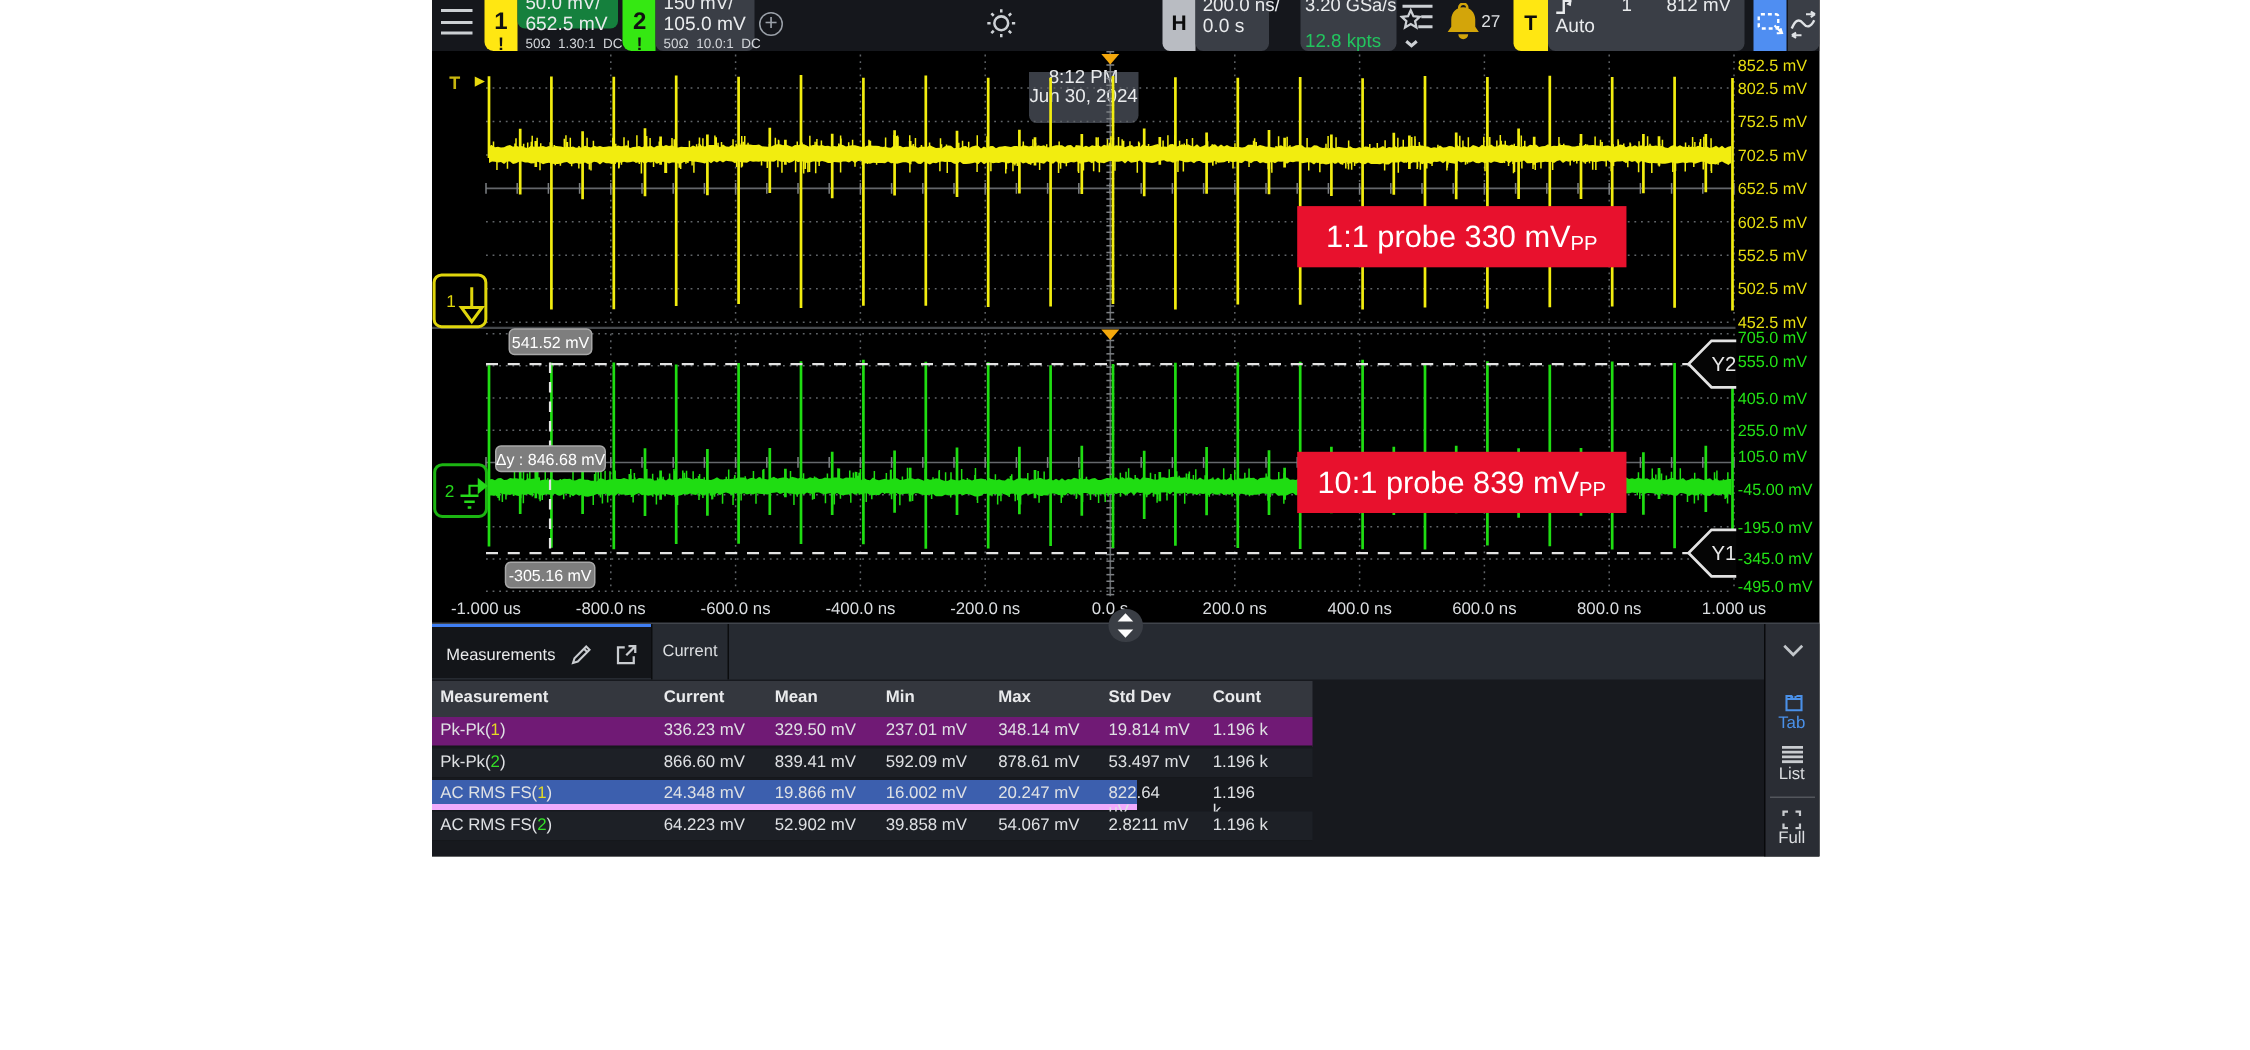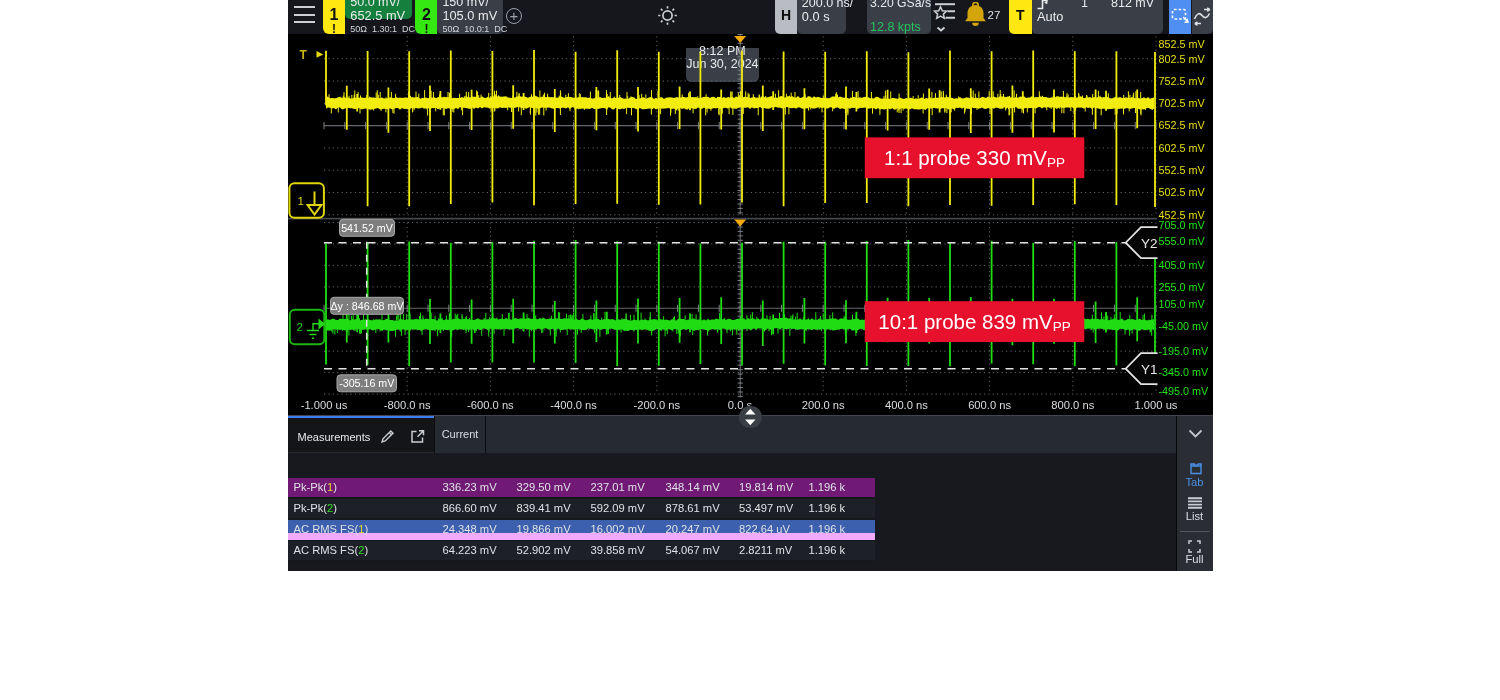--- a/index.html
+++ b/index.html
@@ -356,39 +356,48 @@
     <div style="position:absolute;left:0;top:418.1px;width:146px;height:34.4px;background:#131519"></div>
     <div style="position:absolute;left:9.5px;top:430.5px;font-size:11px;color:#e9eaec">Measurements</div>
     <svg style="position:absolute;left:92px;top:429px" width="15" height="15" viewBox="0 0 15 15">
 <path d="M2 13 L3 9.8 10.8 2 13 4.2 5.2 12 Z M9.3 3.5 L11.5 5.7" fill="none" stroke="#c9ccd0" stroke-width="1.4"></path>
     </svg>
     <svg style="position:absolute;left:122px;top:429px" width="16" height="15" viewBox="0 0 16 15">
 <path d="M6.5 2.5 H2 V13 H12.5 V8.5" fill="none" stroke="#c9ccd0" stroke-width="1.5"></path>
 <path d="M9 1.8 H13.5 V6.3 M13.5 1.8 L7.5 7.8" fill="none" stroke="#c9ccd0" stroke-width="1.5"></path>
     </svg>
     <div style="position:absolute;left:146px;top:416px;width:52px;height:36.5px;background:#262a31;border-left:1px solid #0b0c0e;border-right:1px solid #0b0c0e;color:#dcdee1;text-align:center;line-height:37px;font-size:11px">Current</div>
+    <div style="position:absolute;left:0;top:453.5px;width:587px;height:24px;background:#34373e">
+      <span style="position:absolute;left:5.5px;top:5px;font-size:11.2px;font-weight:bold;color:#e9eaec">Measurement</span>
+      <span style="position:absolute;left:154.5px;top:5px;font-size:11.2px;font-weight:bold;color:#e9eaec">Current</span>
+      <span style="position:absolute;left:228.5px;top:5px;font-size:11.2px;font-weight:bold;color:#e9eaec">Mean</span>
+      <span style="position:absolute;left:302.5px;top:5px;font-size:11.2px;font-weight:bold;color:#e9eaec">Min</span>
+      <span style="position:absolute;left:377.5px;top:5px;font-size:11.2px;font-weight:bold;color:#e9eaec">Max</span>
+      <span style="position:absolute;left:451px;top:5px;font-size:11.2px;font-weight:bold;color:#e9eaec">Std Dev</span>
+      <span style="position:absolute;left:520.5px;top:5px;font-size:11.2px;font-weight:bold;color:#e9eaec">Count</span>
+    </div>
     <div style="position:absolute;left:0;top:477.5px;width:587px;height:20.5px;background:#701a75;border-bottom:1px solid #15171b">
       <span style="position:absolute;left:5.5px;top:3.5px;font-size:11.2px;color:#dfe1e4">Pk-Pk(<span style="color:#e3da25">1</span>)</span>
       <span style="position:absolute;left:154.5px;top:3.5px;font-size:11.2px;color:#dfe1e4">336.23 mV</span>
       <span style="position:absolute;left:228.5px;top:3.5px;font-size:11.2px;color:#dfe1e4">329.50 mV</span>
       <span style="position:absolute;left:302.5px;top:3.5px;font-size:11.2px;color:#dfe1e4">237.01 mV</span>
       <span style="position:absolute;left:377.5px;top:3.5px;font-size:11.2px;color:#dfe1e4">348.14 mV</span>
       <span style="position:absolute;left:451px;top:3.5px;font-size:11.2px;color:#dfe1e4">19.814 mV</span>
       <span style="position:absolute;left:520.5px;top:3.5px;font-size:11.2px;color:#dfe1e4">1.196 k</span>
     </div>
     <div style="position:absolute;left:0;top:498.5px;width:587px;height:20.5px;background:#1d2026;border-bottom:1px solid #15171b">
       <span style="position:absolute;left:5.5px;top:3.5px;font-size:11.2px;color:#dfe1e4">Pk-Pk(<span style="color:#35df28">2</span>)</span>
       <span style="position:absolute;left:154.5px;top:3.5px;font-size:11.2px;color:#dfe1e4">866.60 mV</span>
       <span style="position:absolute;left:228.5px;top:3.5px;font-size:11.2px;color:#dfe1e4">839.41 mV</span>
       <span style="position:absolute;left:302.5px;top:3.5px;font-size:11.2px;color:#dfe1e4">592.09 mV</span>
       <span style="position:absolute;left:377.5px;top:3.5px;font-size:11.2px;color:#dfe1e4">878.61 mV</span>
       <span style="position:absolute;left:451px;top:3.5px;font-size:11.2px;color:#dfe1e4">53.497 mV</span>
       <span style="position:absolute;left:520.5px;top:3.5px;font-size:11.2px;color:#dfe1e4">1.196 k</span>
     </div>
-    <div style="position:absolute;left:0;top:519.5px;width:587px;height:20.5px;background:#3c5fae;border-bottom:7px solid #f0abfc">
+    <div style="position:absolute;left:0;top:519.5px;width:470px;height:20.5px;background:#3c5fae;border-bottom:4px solid #f0abfc">
       <span style="position:absolute;left:5.5px;top:3.5px;font-size:11.2px;color:#dfe1e4">AC RMS FS(<span style="color:#e3da25">1</span>)</span>
       <span style="position:absolute;left:154.5px;top:3.5px;font-size:11.2px;color:#dfe1e4">24.348 mV</span>
       <span style="position:absolute;left:228.5px;top:3.5px;font-size:11.2px;color:#dfe1e4">19.866 mV</span>
       <span style="position:absolute;left:302.5px;top:3.5px;font-size:11.2px;color:#dfe1e4">16.002 mV</span>
       <span style="position:absolute;left:377.5px;top:3.5px;font-size:11.2px;color:#dfe1e4">20.247 mV</span>
       <span style="position:absolute;left:451px;top:3.5px;font-size:11.2px;color:#dfe1e4">822.64 uV</span>
       <span style="position:absolute;left:520.5px;top:3.5px;font-size:11.2px;color:#dfe1e4">1.196 k</span>
     </div>
     <div style="position:absolute;left:0;top:540.5px;width:587px;height:20.5px;background:#1d2026;border-bottom:1px solid #15171b">
       <span style="position:absolute;left:5.5px;top:3.5px;font-size:11.2px;color:#dfe1e4">AC RMS FS(<span style="color:#35df28">2</span>)</span>

